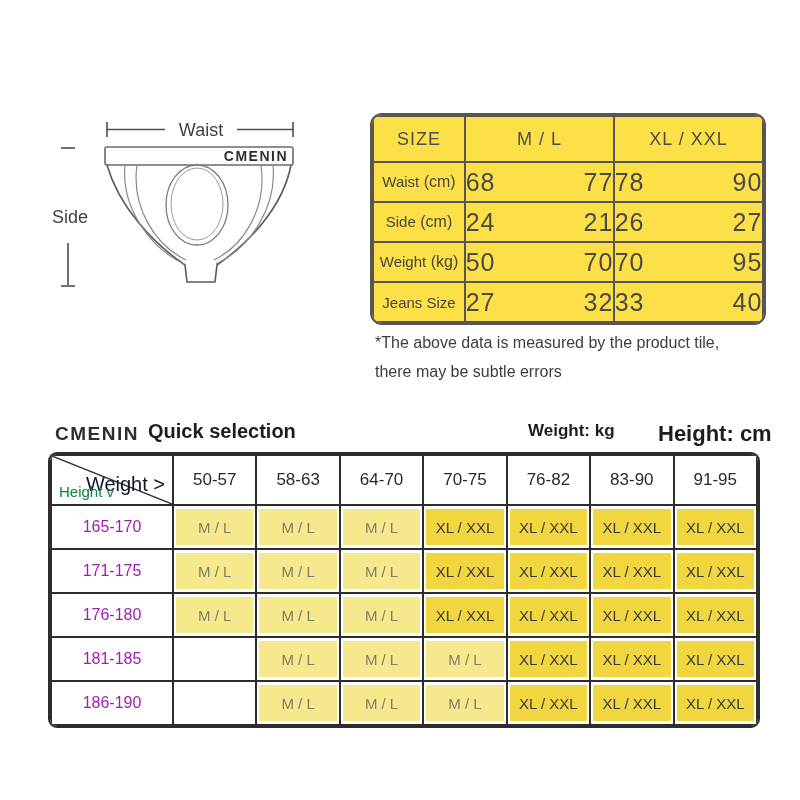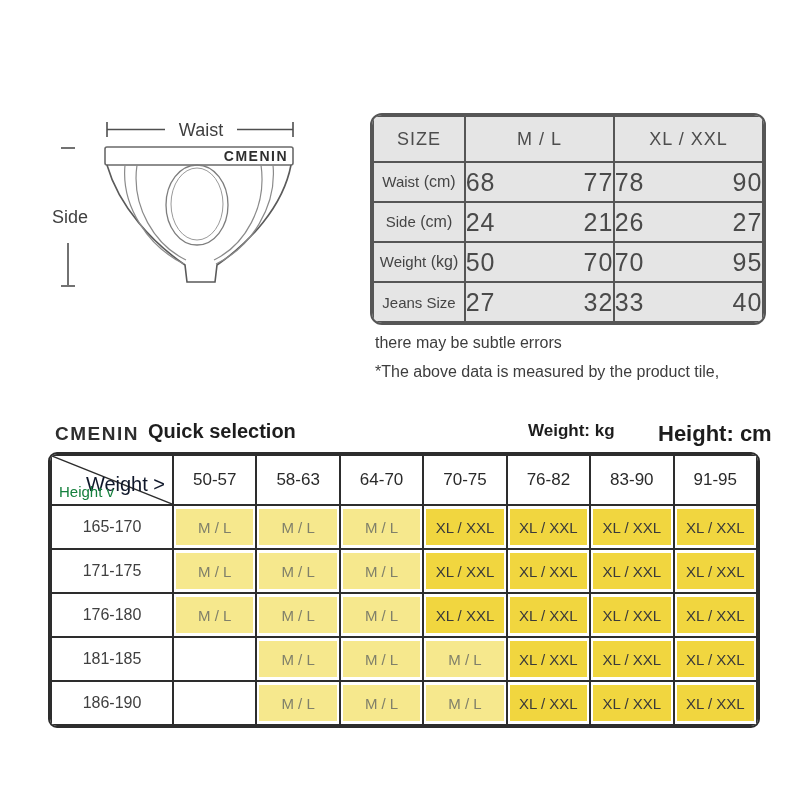--- a/index.html
+++ b/index.html
@@ -3,21 +3,21 @@
 <meta charset="utf-8">
 <style>
   html,body{margin:0;padding:0;}
   body{
     width:800px;height:800px;background:#ffffff;position:relative;
     font-family:"Liberation Sans", sans-serif;color:#3f3f3f;overflow:hidden;
   }
   
   .sizetable-wrap{
     position:absolute;left:370px;top:113px;width:392px;
-    border:2px solid var(--table-border);border-radius:12px;overflow:hidden;background:#e5e5e5;
+    border:2px solid var(--table-border);border-radius:12px;overflow:hidden;background:#fde047;
   }
   table{border-collapse:collapse;table-layout:fixed;}
   .sizetable{width:100%;}
   .sizetable th,.sizetable td{border:2px solid var(--table-border);text-align:center;vertical-align:middle;}
   .sizetable .c0{width:88px;}
   .sizetable thead th{height:42px;font-size:18px;font-weight:normal;color:#4d4d4d;letter-spacing:1px;}
   .sizetable tbody tr{height:40px;}
   .sizetable .rowlabel{font-size:15px;color:#454545;}
   .sizetable .rowlabel .u{font-size:16px;}
   .valcell{display:flex;align-items:center;justify-content:center;gap:36px;}
@@ -38,21 +38,21 @@
   .quicktable{width:100%;}
   .quicktable th,.quicktable td{border:2px solid var(--grid-border);text-align:center;vertical-align:middle;padding:0;}
   .quicktable col.hcol{width:122px;}
   .quicktable thead tr{height:50px;}
   .quicktable thead th{font-size:17px;font-weight:normal;color:#2a2a2a;}
   .corner-cell{position:relative;}
   .corner-cell svg{position:absolute;left:0;top:0;width:100%;height:100%;}
   .corner-top{position:absolute;top:17px;right:7px;font-size:20px;color:#0f172a;}
   .corner-bottom{position:absolute;bottom:4px;left:7px;font-size:15px;color:#15803d;}
   .quicktable tbody tr{height:42px;}
-  .quicktable .hlabel{font-size:16px;color:#404040;}
+  .quicktable .hlabel{font-size:16px;color:#a21caf;}
   .quicktable td{height:42px;}
   .fill{margin:2px;height:36px;display:flex;align-items:center;justify-content:center;font-size:15px;}
   .fill.ml{background:var(--ml-bg);color:var(--ml-text);}
   .fill.xl{background:var(--xl-bg);color:var(--xl-text);}
   .fill.empty{background:#ffffff;}
   
   .diagram{position:absolute;left:25px;top:95px;}
   .dim-text{font-size:18px;fill:#3f3f3f;}
   .band-logo{font-size:14px;font-weight:bold;letter-spacing:1.5px;fill:#2e2e2e;}
 </style>
@@ -170,22 +170,22 @@
               <span class="dash"></span>
               <span class="num">40</span>
             </div>
           </td>
         </tr>
       </tbody>
   </table>
 </div>
 
 <div class="footnote">
+  <div>*The above data is measured by the product tile,</div>
   <div>there may be subtle errors</div>
-  <div>*The above data is measured by the product tile,</div>
 </div>
 
 <div class="qs-logo brand-logo">CMENIN</div>
 <div class="qs-title">Quick selection</div>
 <div class="qs-unit-w">Weight: kg</div>
 <div class="qs-unit-h">Height: cm</div>
 
 <div class="quick-wrap">
   <table class="quicktable">
     <colgroup>

